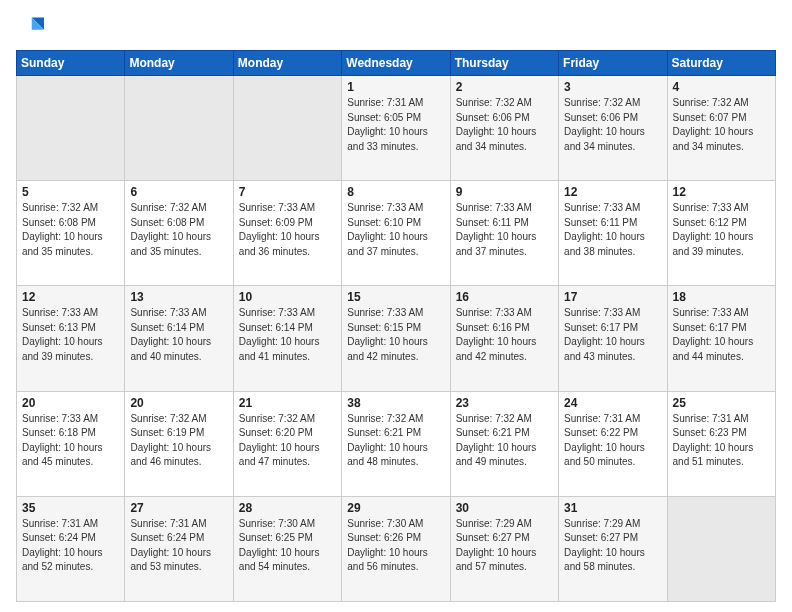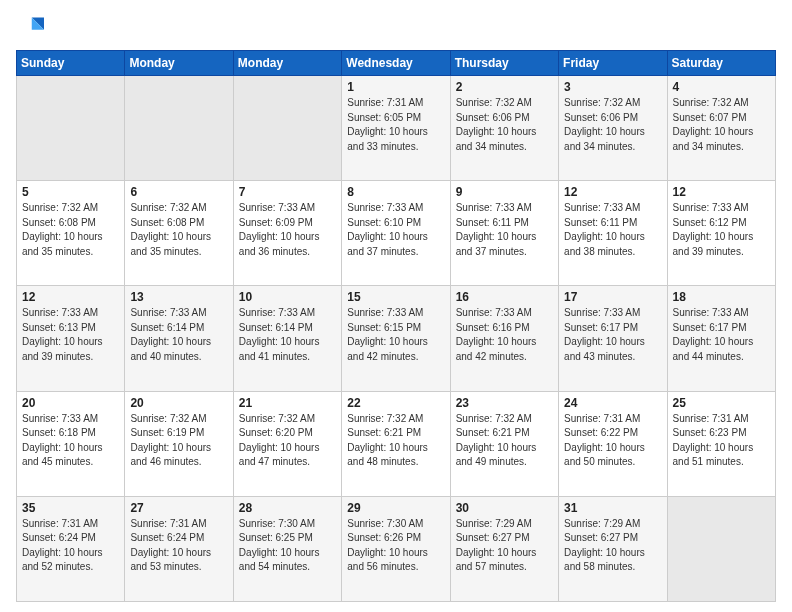--- a/index.html
+++ b/index.html
@@ -282,21 +282,21 @@
 and 46 minutes.</div>
           </td>
           <td>
             <span class="day-number">21</span>
             <div class="day-info" style="white-space: pre-line;">Sunrise: 7:32 AM
 Sunset: 6:20 PM
 Daylight: 10 hours
 and 47 minutes.</div>
           </td>
           <td>
-            <span class="day-number">22</span>
+            <span class="day-number">38</span>
             <div class="day-info" style="white-space: pre-line;">Sunrise: 7:32 AM
 Sunset: 6:21 PM
 Daylight: 10 hours
 and 48 minutes.</div>
           </td>
           <td>
             <span class="day-number">23</span>
             <div class="day-info" style="white-space: pre-line;">Sunrise: 7:32 AM
 Sunset: 6:21 PM
 Daylight: 10 hours

